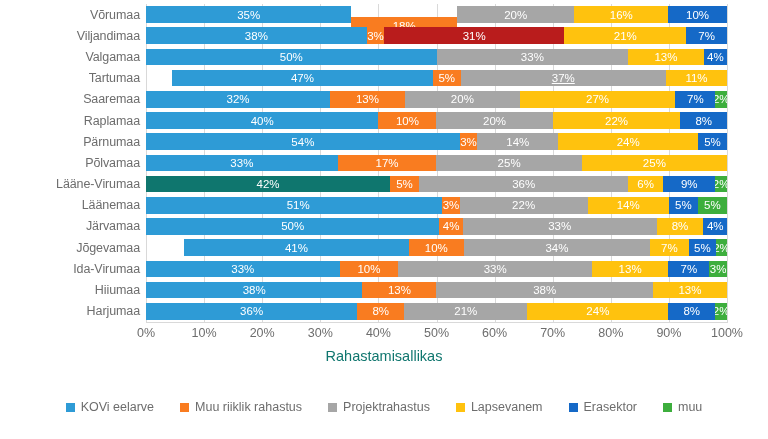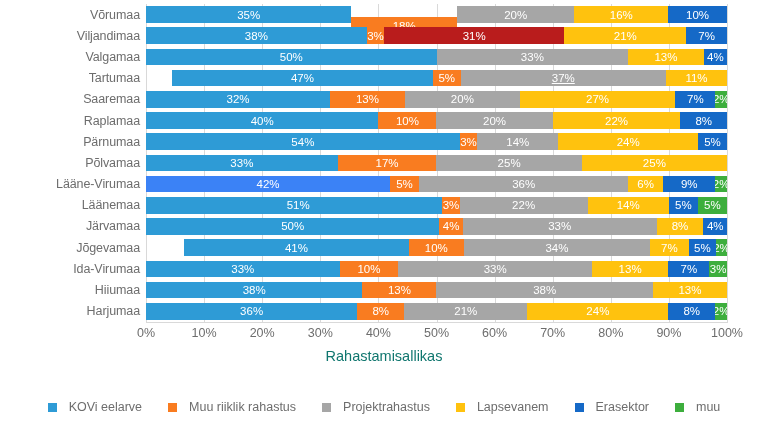--- a/index.html
+++ b/index.html
@@ -135,21 +135,21 @@
     top: 400px;
     width: 768px;
     display: flex;
     justify-content: center;
     align-items: center;
     gap: 26px;
   }
   .legend-item {
     display: flex;
     align-items: center;
-    gap: 12px;
+    gap: 6px;
   }
   .legend-swatch {
     width: 9px;
     height: 9px;
     flex: 0 0 auto;
   }
   .legend-text {
     font-size: 12.5px;
     color: #6d6d6d;
     white-space: nowrap;
@@ -342,21 +342,21 @@
               <div class="seg" title="Lapsevanem: 25%" style="background: rgb(255, 194, 14); width: 25%;">
                 <span class="seg-label">25%</span>
               </div>
             </div>
           </div>
         </div>
         <div class="row">
           <div class="cat-label">Lääne-Virumaa</div>
           <div class="bar-area">
             <div class="bar">
-              <div class="seg" title="KOVi eelarve: 42%" style="background: #3b82f6; width: 42%;">
+              <div class="seg" title="KOVi eelarve: 42%" style="background: #0f766e; width: 42%;">
                 <span class="seg-label">42%</span>
               </div>
               <div class="seg" title="Muu riiklik rahastus: 5%" style="background: rgb(249, 124, 32); width: 5%;">
                 <span class="seg-label">5%</span>
               </div>
               <div class="seg" title="Projektrahastus: 36%" style="background: rgb(166, 166, 166); width: 36%;">
                 <span class="seg-label">36%</span>
               </div>
               <div class="seg" title="Lapsevanem: 6%" style="background: rgb(255, 194, 14); width: 6%;">
                 <span class="seg-label">6%</span>

